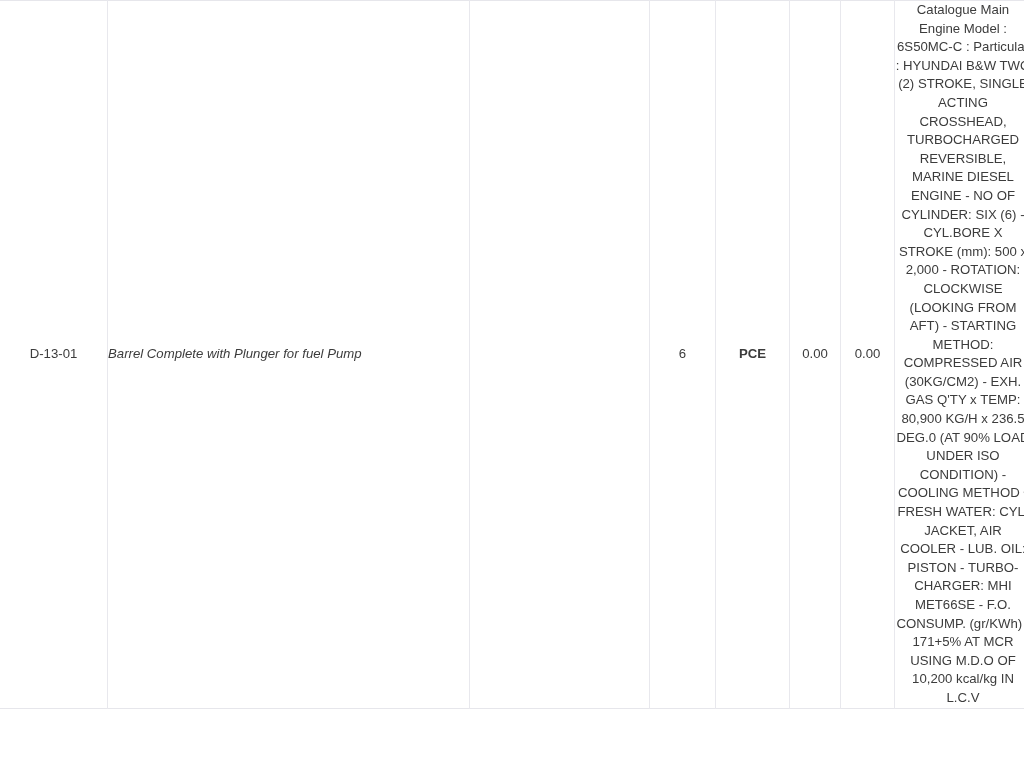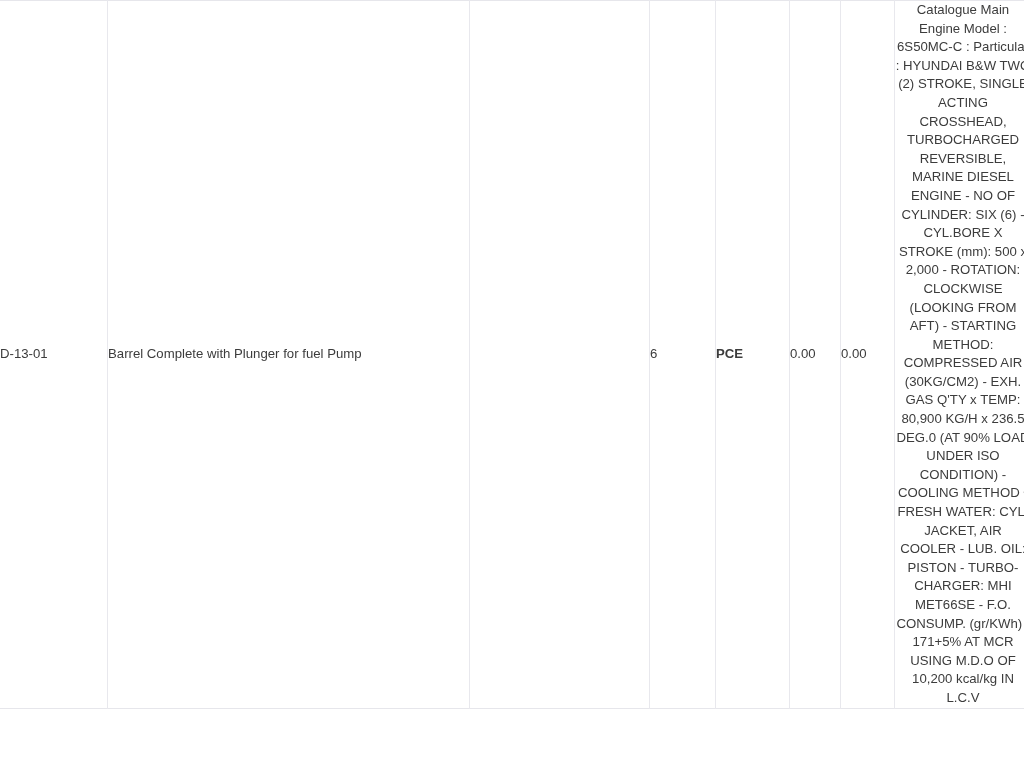--- a/index.html
+++ b/index.html
@@ -42,30 +42,30 @@
     background: #ffffff;
     word-wrap: break-word;
     overflow-wrap: break-word;
   }
 
   table.data-table td.edge-left  { border-left: none; }
   table.data-table td.edge-right { border-right: none; }
 
   
   .col-code   { width: 107px; }
-  .col-desc   { width: 361px; }
+  .col-desc   { width: 361px; font-style: italic; }
   .col-blank  { width: 179px; }
   .col-qty    { width: 65px;  }
   .col-uom    { width: 73px; font-weight: bold;  }
   .col-num1   { width: 50px;  }
   .col-num2   { width: 53px;  }
   .col-spec   { width: 136px; }
 
   .cell-center {
-    text-align: left;
+    text-align: center;
     padding: 4px 6px;
   }
   .cell-left {
     text-align: left;
     padding: 4px 8px;
   }
   .cell-spec {
     text-align: center;
     padding: 6px 6px 6px 6px;
     vertical-align: top;

